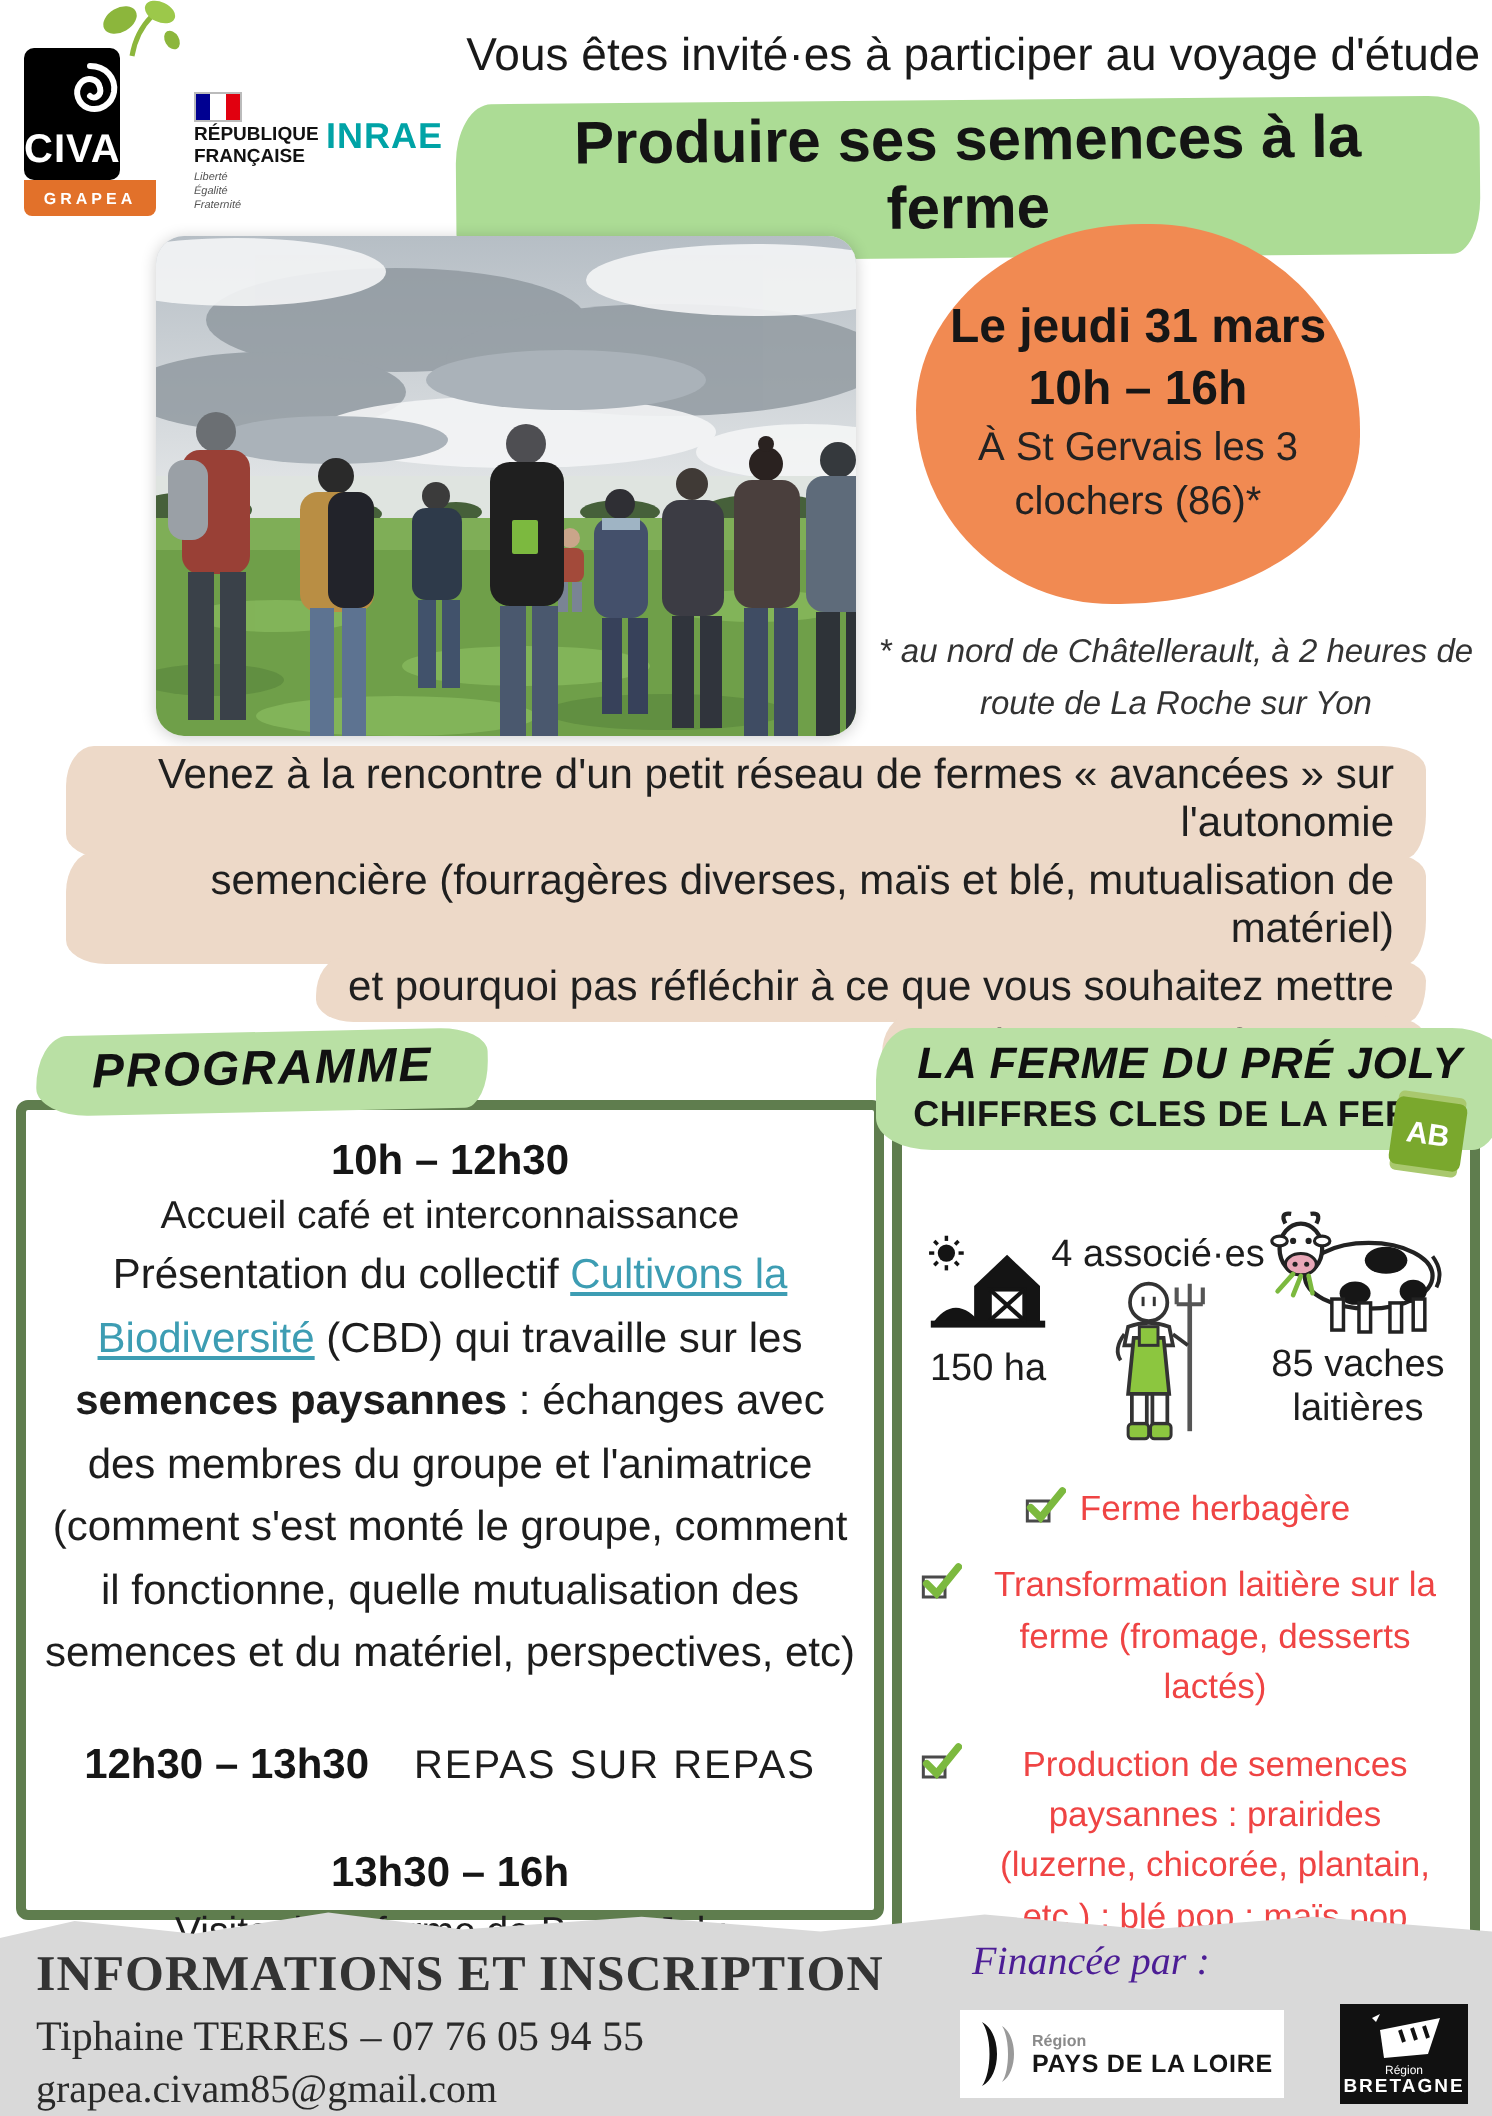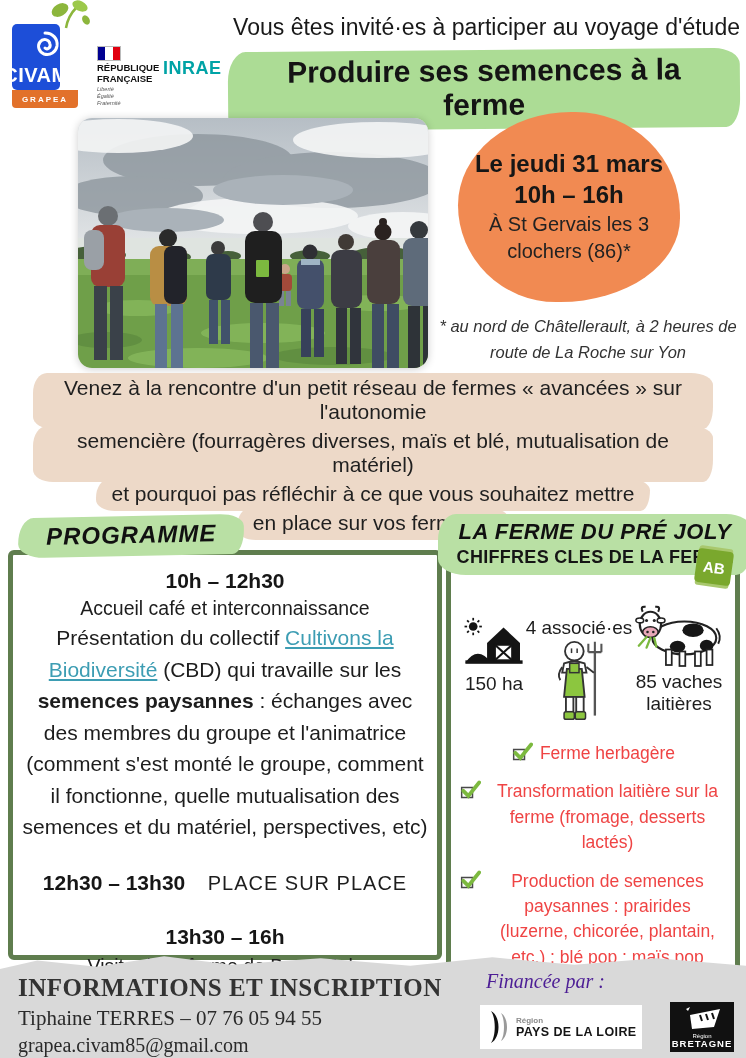--- a/index.html
+++ b/index.html
@@ -5,22 +5,22 @@
   html,body{margin:0;padding:0;}
   body{
     width:746px;height:1058px;position:relative;background:#fff;overflow:hidden;
     font-family:"Liberation Sans", sans-serif;color:#1c1c1c;
   }
   .abs{position:absolute;}
 
   
   .civam-logo{left:12px;top:2px;width:70px;height:106px;}
   .civam-leaves{position:absolute;left:34px;top:-2px;width:46px;height:30px;}
-  .civam-box{position:absolute;left:0;top:22px;width:48px;height:66px;background:#1d4ed8;border-radius:5px;
-    display:flex;flex-direction:column;align-items:center;justify-content:flex-end;}
+  .civam-box{position:absolute;left:0;top:22px;width:48px;height:66px;background:#000000;border-radius:5px;
+    display:flex;flex-direction:column;justify-content:flex-end;}
   .civam-spiral{position:absolute;top:5px;left:18px;width:30px;height:30px;}
   .civam-name{color:#fff;font-weight:bold;font-size:20px;letter-spacing:.5px;margin-bottom:3px;font-stretch:condensed;}
   .civam-band{position:absolute;left:0;top:88px;width:66px;height:18px;background:#E2712A;border-radius:0 0 4px 4px;
     display:flex;align-items:center;justify-content:center;color:#fff;font-size:8px;letter-spacing:2px;font-weight:bold;}
   .rf-logo{left:97px;top:46px;width:62px;text-align:left;}
   .rf-flag{width:22px;height:13px;display:flex;margin-bottom:2px;border:1px solid #bbb;}
   .rf-flag i{flex:1;}
   .rf-name{font-size:9.5px;font-weight:bold;line-height:1.12;color:#111;}
   .rf-motto{font-size:5.5px;font-style:italic;color:#555;line-height:1.25;margin-top:2px;}
   .inrae{left:163px;top:58px;font-size:18px;font-weight:bold;color:#00A3A6;letter-spacing:.5px;}
@@ -35,21 +35,21 @@
   .photo svg{display:block;width:100%;height:100%;}
   .orange-circle{left:458px;top:112px;width:222px;height:190px;background:#F18A52;
     border-radius:52% 48% 55% 45% / 50% 55% 45% 52%;
     display:flex;flex-direction:column;align-items:center;justify-content:center;text-align:center;}
   .oc-date{font-size:24px;font-weight:bold;line-height:1.25;color:#161616;}
   .oc-time{font-size:24px;font-weight:bold;line-height:1.3;color:#161616;}
   .oc-place{font-size:20px;line-height:1.35;color:#222;}
   .note{left:436px;top:314px;width:304px;text-align:center;font-style:italic;font-size:16.5px;line-height:1.55;color:#333;}
 
   
-  .intro{left:33px;top:376px;width:680px;text-align:center;}
+  .intro{left:33px;top:376px;width:680px;text-align:right;}
   .intro .line{display:block;margin:-3px 0;}
   .intro .line span{display:inline-block;background:#EDD9C8;color:#1f1f1f;font-size:21px;
     padding:3px 16px 5px;border-radius:14px 22px 10px 20px / 20px 12px 22px 12px;}
 
   
   .prog-box{left:8px;top:550px;width:420px;height:386px;border:5px solid #5F7D4E;border-radius:6px;
     padding:14px 2px 0;text-align:center;}
   .prog-label{left:18px;top:516px;background:#B9E0A4;border-radius:16px 24px 12px 26px / 26px 12px 24px 14px;
     padding:5px 28px 7px;transform:rotate(-1.2deg);font-size:24px;font-weight:800;font-style:italic;letter-spacing:1px;color:#111;z-index:3;}
   .slot-time{font-size:21px;font-weight:bold;color:#161616;}
@@ -265,21 +265,21 @@
 
 <div class="abs prog-label">PROGRAMME</div>
 <div class="abs prog-box">
   <div class="slot-time">10h – 12h30</div>
   <div class="prog-line1">Accueil café et interconnaissance</div>
   <div class="prog-par">
     <span>Présentation du collectif </span><a href="#">Cultivons la Biodiversité</a><span> (CBD) qui travaille sur les </span><b>semences paysannes</b><span> : échanges avec des membres du groupe et l'animatrice (comment s'est monté le groupe, comment il fonctionne, quelle mutualisation des semences et du matériel, perspectives, etc)</span>
   </div>
   <div class="slot2">
     <span class="slot-time">12h30 – 13h30</span>
-    <span class="repas">PLACE SUR PLACE</span>
+    <span class="repas">REPAS SUR REPAS</span>
   </div>
   <div class="slot3">
     <div class="slot-time">13h30 – 16h</div>
     <div class="visite">Visite de la ferme de Bruno Joly</div>
   </div>
 </div>
 
 <div class="abs ferme-title">
   <div class="t1">LA FERME DU PRÉ JOLY</div>
   <div class="t2">CHIFFRES CLES DE LA FERME</div>

